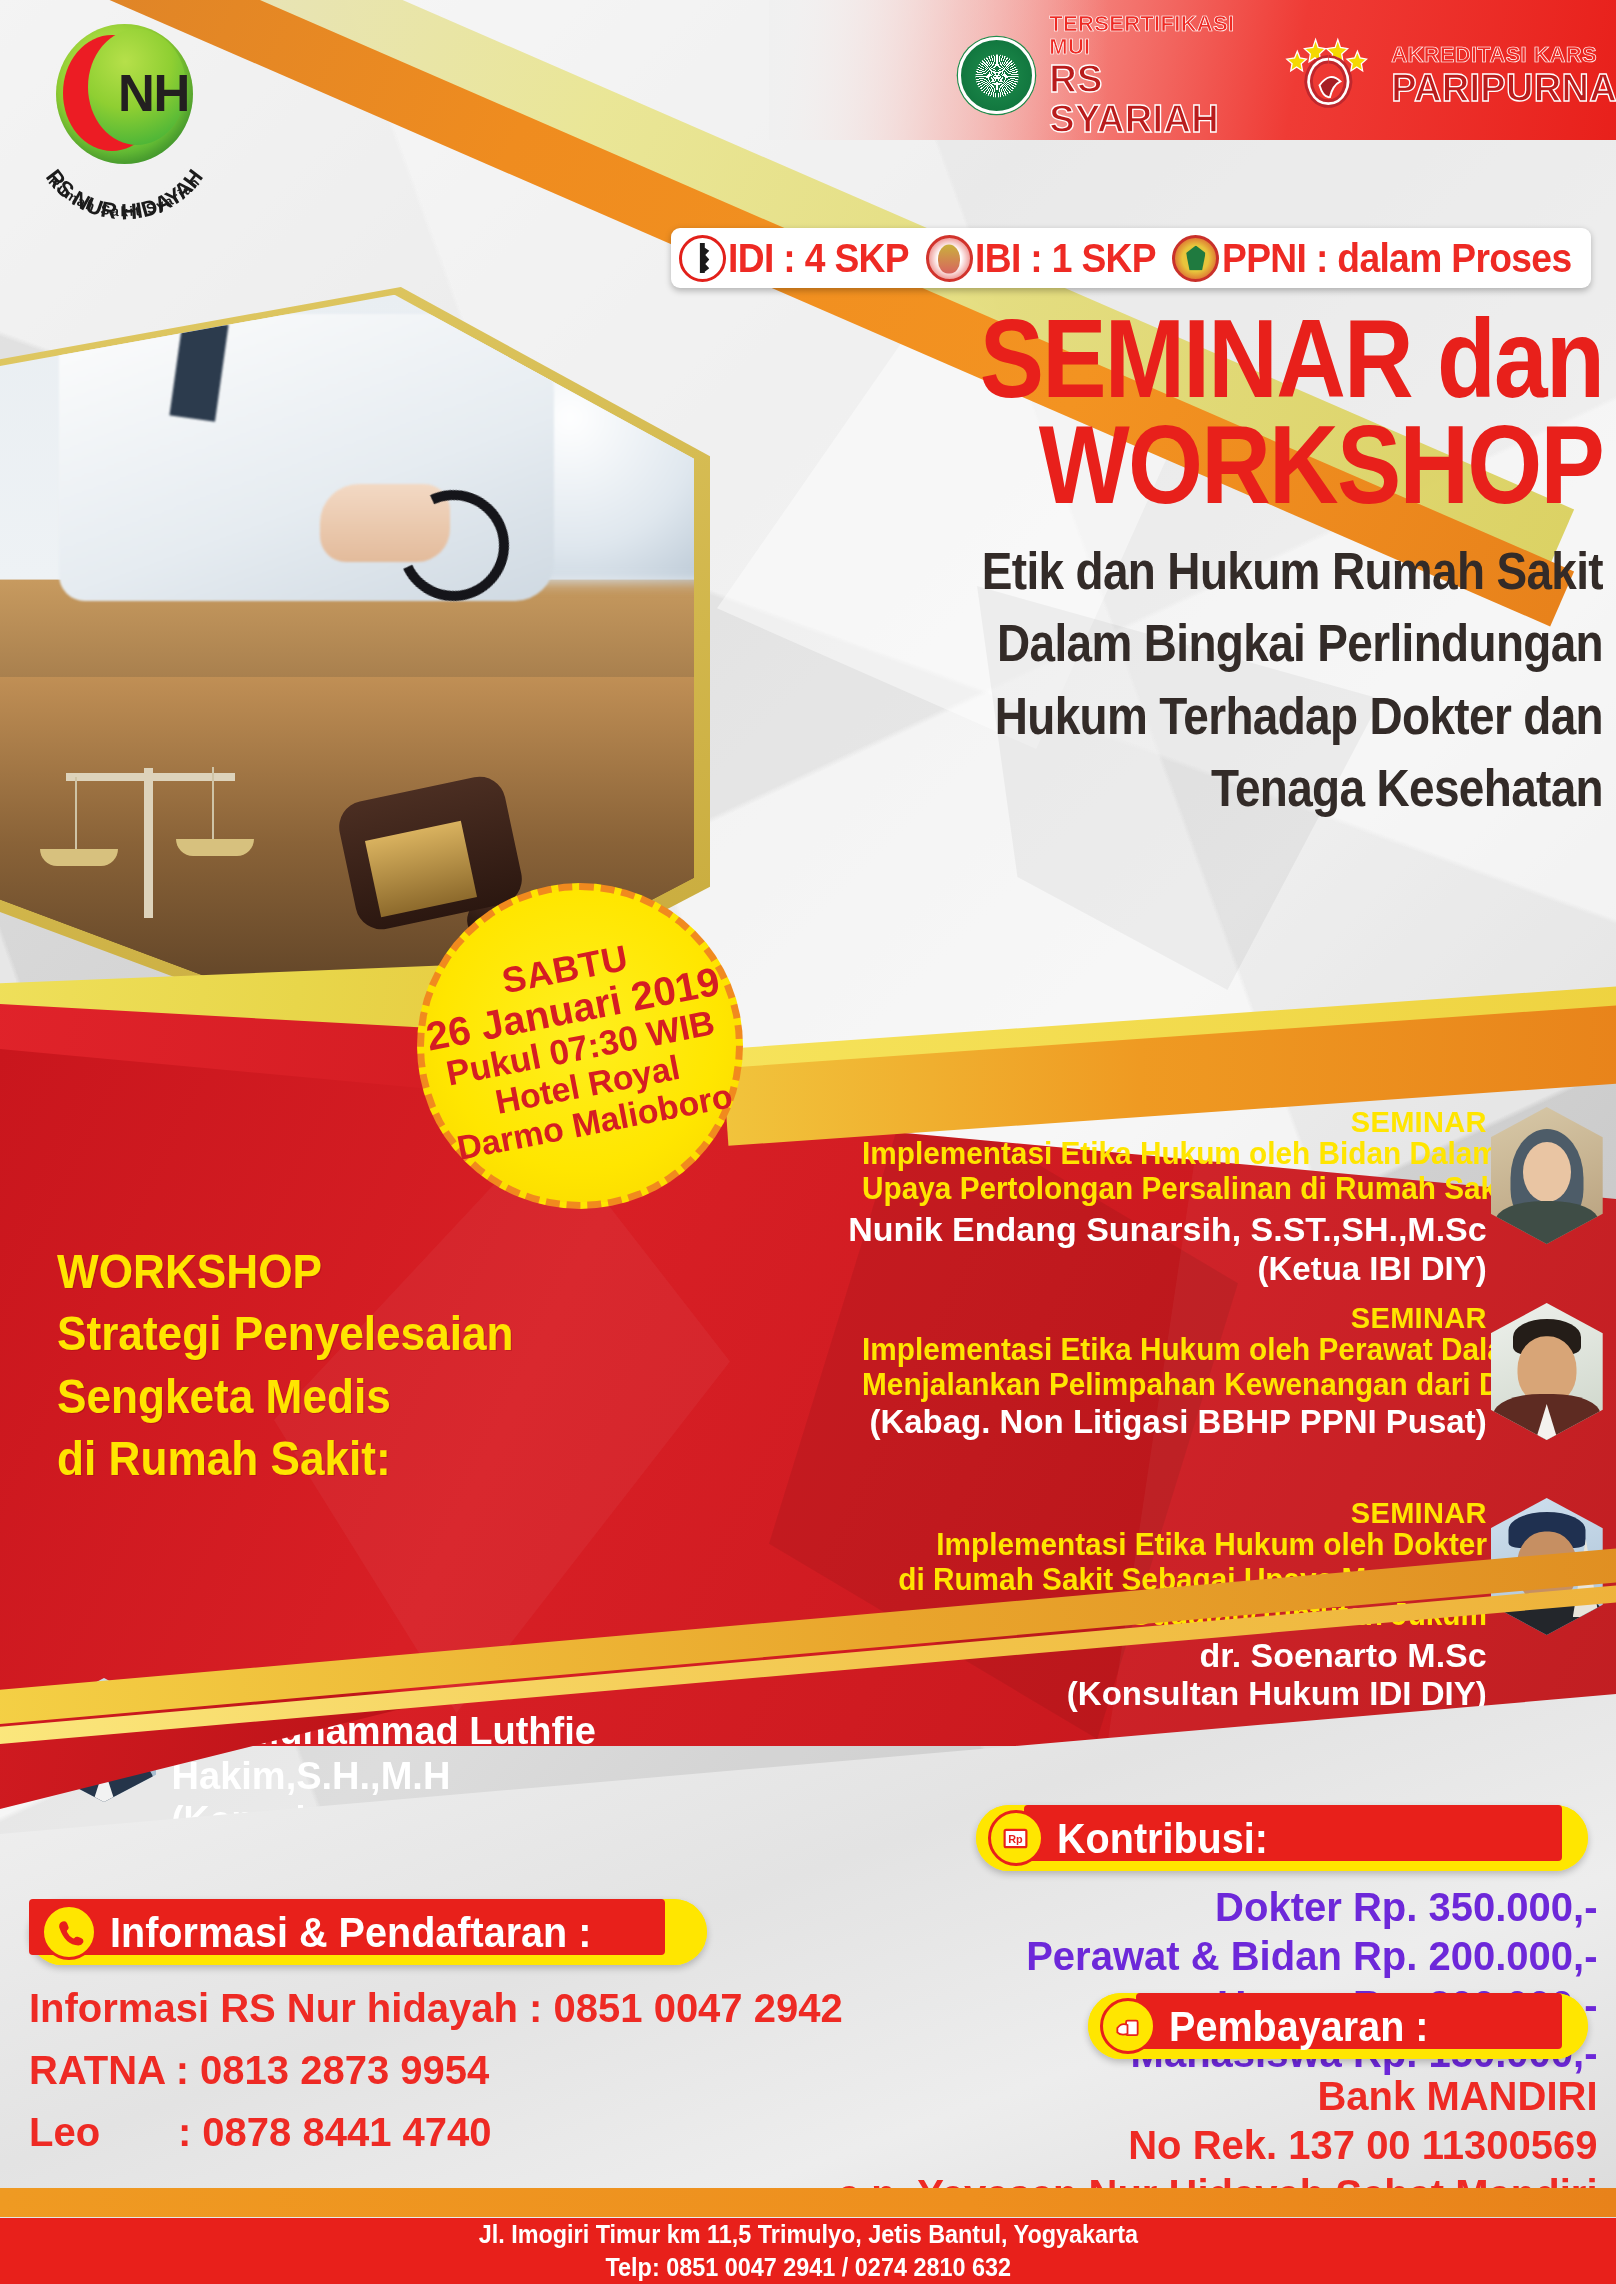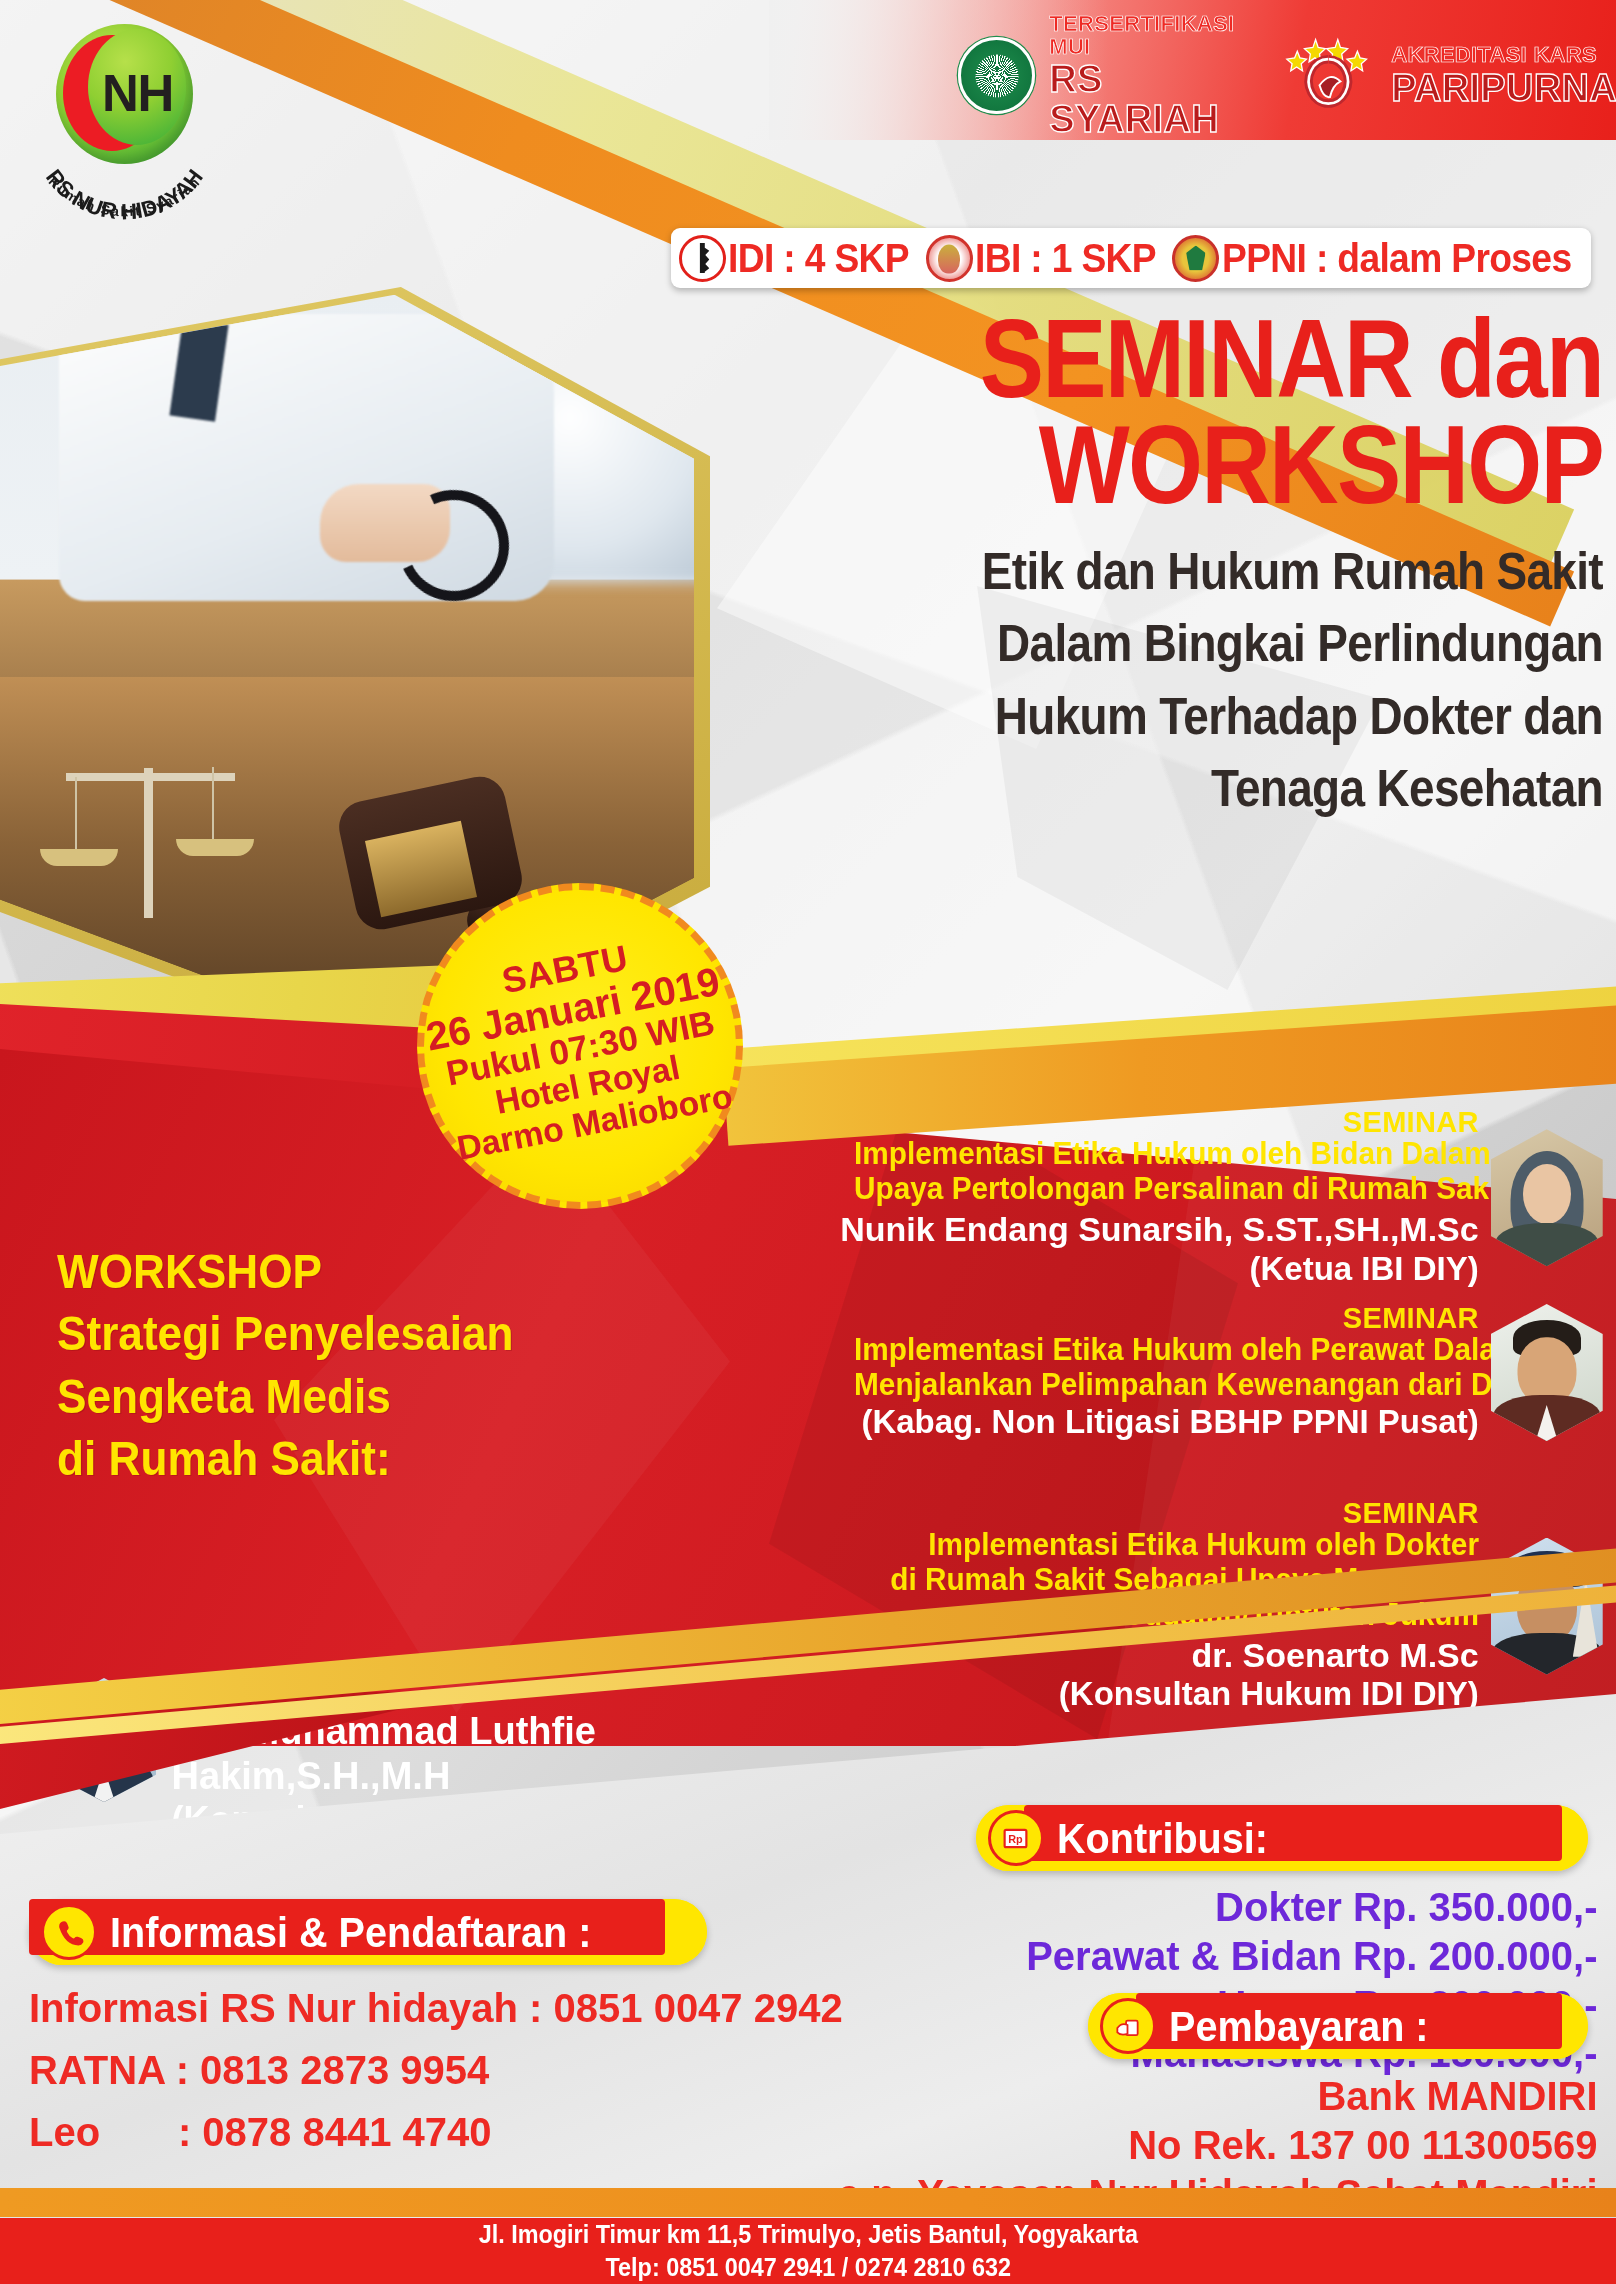--- a/index.html
+++ b/index.html
@@ -68,21 +68,21 @@
   .logo-crescent {
     position:absolute; left:6.5px; top:11.7px; width:98px; height:116px; border-radius:50%;
     background:#ec1c24;
   }
   .logo-crescent::after{
     content:""; position:absolute; left:25px; top:-6.5px; width:98px; height:116px;
     border-radius:50%;
     background:radial-gradient(circle at 38% 28%,#b6e04a 0%,#8fcf32 45%,#2faa3a 100%);
   }
   .logo-nh {
-    position:absolute; left:0; top:0; width:137px; height:140px;
+    position:absolute; left:16px; top:0; width:137px; height:140px;
     display:flex; align-items:center; justify-content:center;
     font:900 51px/1 "Liberation Sans", sans-serif; color:#231f20; letter-spacing:-1.3px;
     padding-left:26px;
   }
   .logo-arc-main {
     position:absolute; left:0; top:121px; width:199px; height:98px;
   }
 
   
   .cert-row { position:absolute; left:958px; top:11.7px; display:flex; align-items:center; gap:14.3px; }
@@ -277,21 +277,21 @@
     width:63px;height:38px;border-radius:50% 50% 30% 30%;background:#2a2320;}
   .hexphoto .body{position:absolute;left:50%;bottom:0;transform:translateX(-50%);
     width:98px;height:46px;border-radius:50% 50% 0 0;background:#25354a;}
   .hexphoto .collar{position:absolute;left:50%;bottom:0;transform:translateX(-50%);
     width:22px;height:34px;background:#f2f2f2;clip-path:polygon(50% 0,100% 100%,0 100%);}
   .ws-names{padding-top:31px; color:#ffffff;}
   .ws-name{font:bold 38px/1.18 "Liberation Sans",sans-serif;}
   .ws-role{font:bold 36px/1.18 "Liberation Sans",sans-serif;}
 
   
-  .spk{position:absolute; right:14.3px; display:flex; align-items:center; gap:12px;}
+  .spk{position:absolute; right:14.3px; display:flex; align-items:flex-start; gap:4px;}
   .spk-text{text-align:right; width:651px;}
   .spk-label{font:bold 29px/1.05 "Liberation Sans",sans-serif;color:#ffe500;letter-spacing:0.3px;}
   .spk-topic{font:bold 31px/1.12 "Liberation Sans",sans-serif;color:#ffe500;
       transform:scaleX(.96);transform-origin:right center;white-space:nowrap;}
   .spk-name{font:bold 34px/1.18 "Liberation Sans",sans-serif;color:#fff;margin-top:2.6px;}
   .spk-role{font:bold 33px/1.18 "Liberation Sans",sans-serif;color:#fff;}
   .spk-photo{
     width:112px;height:137px;flex:0 0 auto;
     clip-path:polygon(50% 0%, 100% 22%, 100% 78%, 50% 100%, 0% 78%, 0% 22%);
     position:relative; overflow:hidden;

